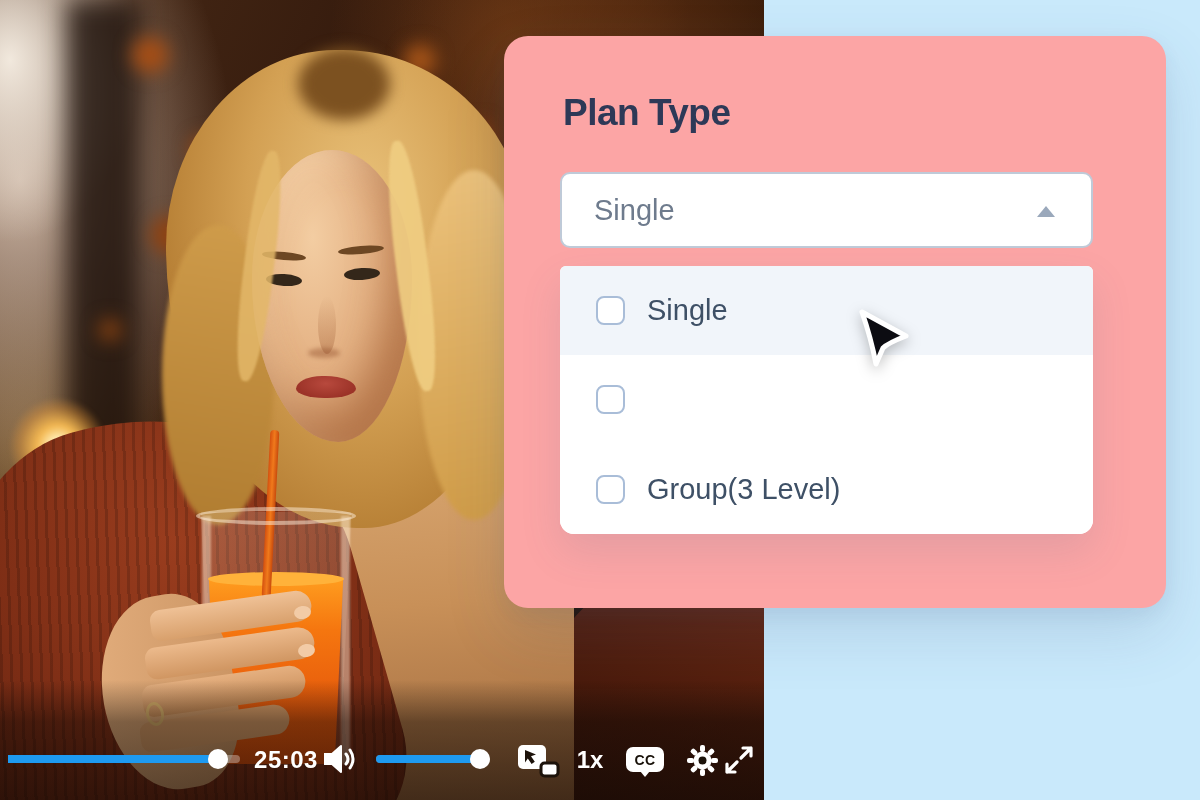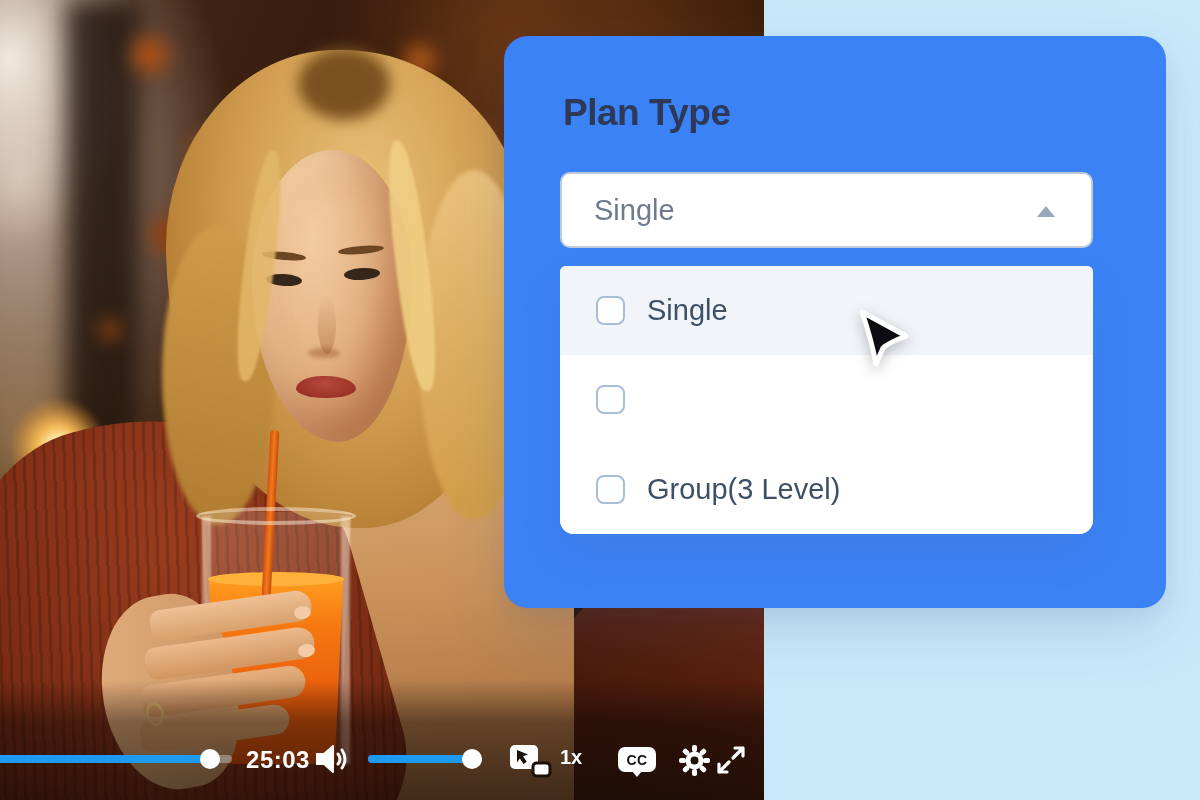--- a/index.html
+++ b/index.html
@@ -109,41 +109,41 @@
   .finger.f3 { left:142px; top:675px; width:164px; height:32px; background:linear-gradient(#e5b080,#c98e5a); }
   .finger.f4 { left:140px; top:713px; width:150px; height:30px; background:#d49a66; }
   .nail { border-radius:50%; background:#f2cba6; }
   .nail.n1 { left:294px; top:606px; width:17px; height:13px; transform:rotate(-8deg); }
   .nail.n2 { left:298px; top:644px; width:17px; height:13px; transform:rotate(-8deg); }
   .ring { left:146px; top:702px; width:18px; height:24px; border:3px solid #d8b06a; border-radius:50%; transform:rotate(-12deg); }
 
   
   .bar-shade { left:0; bottom:0; width:764px; height:120px;
     background:linear-gradient(to bottom, rgba(10,6,3,0) 0%, rgba(10,6,3,.45) 35%, rgba(10,6,3,.62) 100%); }
-  .controls { position:absolute; left:0; bottom:0; width:904px; height:83px; }
+  .controls { position:absolute; left:8px; bottom:0; width:904px; height:83px; }
   .controls .c { position:absolute; }
   .track { top:38px; height:8px; border-radius:4px; background:rgba(255,255,255,.32); }
   .seek-track { left:0; width:232px; border-radius:0 4px 4px 0; }
   .fill { position:absolute; left:0; top:0; height:8px; background:#1e9af0; border-radius:0 4px 4px 0; }
   .seek-fill { width:210px; }
   .handle { position:absolute; top:-6px; width:20px; height:20px; border-radius:50%; background:#fff; }
   .seek-handle { left:200px; }
   .vol-track { left:368px; width:114px; border-radius:4px; }
   .vol-fill { width:104px; border-radius:4px 0 0 4px; }
   .vol-handle { left:94px; }
   .time { left:242px; top:29px; width:72px; text-align:center; color:#fff; font-size:24px; font-weight:700; letter-spacing:.5px; }
-  .speed { left:560px; top:29px; width:44px; text-align:left; color:#fff; font-size:20px; font-weight:700; }
+  .speed { left:560px; top:29px; width:44px; text-align:center; color:#fff; font-size:24px; font-weight:700; }
   .icon-btn { cursor:pointer; }
   .cc-box { left:618px; top:30px; width:38px; height:25px; background:#fff; border-radius:7px;
     display:flex; align-items:center; justify-content:center; font-size:14px; font-weight:800; color:#171008; letter-spacing:.5px; }
   .cc-box::after { content:""; position:absolute; left:14px; bottom:-5px;
     border-left:5px solid transparent; border-right:5px solid transparent; border-top:6px solid #fff; }
 
   
-  .card { position:absolute; left:504px; top:36px; width:662px; height:572px; background:#3b82f6; border-radius:24px;
+  .card { position:absolute; left:504px; top:36px; width:662px; height:572px; background:#fca5a5; border-radius:24px;
     box-shadow:0 25px 60px rgba(60,90,130,.16), 0 6px 18px rgba(60,90,130,.08); }
   .card-title { position:absolute; left:59px; top:56px; font-size:37px; font-weight:700; color:#2d3957; letter-spacing:-.5px; }
   .select { position:absolute; left:56px; top:136px; width:533px; height:76px; background:#fff;
     border:2px solid #bfcad8; border-radius:10px; display:flex; align-items:center; cursor:pointer; }
   .select-value { margin-left:32px; font-size:29px; color:#6e7b8d; }
   .caret-up { position:absolute; right:36px; top:32px; width:0; height:0;
     border-left:9px solid transparent; border-right:9px solid transparent; border-bottom:11px solid #9aa8bb; }
   .dropdown { position:absolute; left:56px; top:230px; width:533px; height:268px; background:#fff;
     border-radius:6px 6px 14px 14px; box-shadow:0 18px 40px rgba(70,100,140,.13); display:flex; flex-direction:column; overflow:hidden; }
   .opt { flex:1; display:flex; align-items:center; padding-left:36px; gap:22px; cursor:pointer; background:#fff; }

